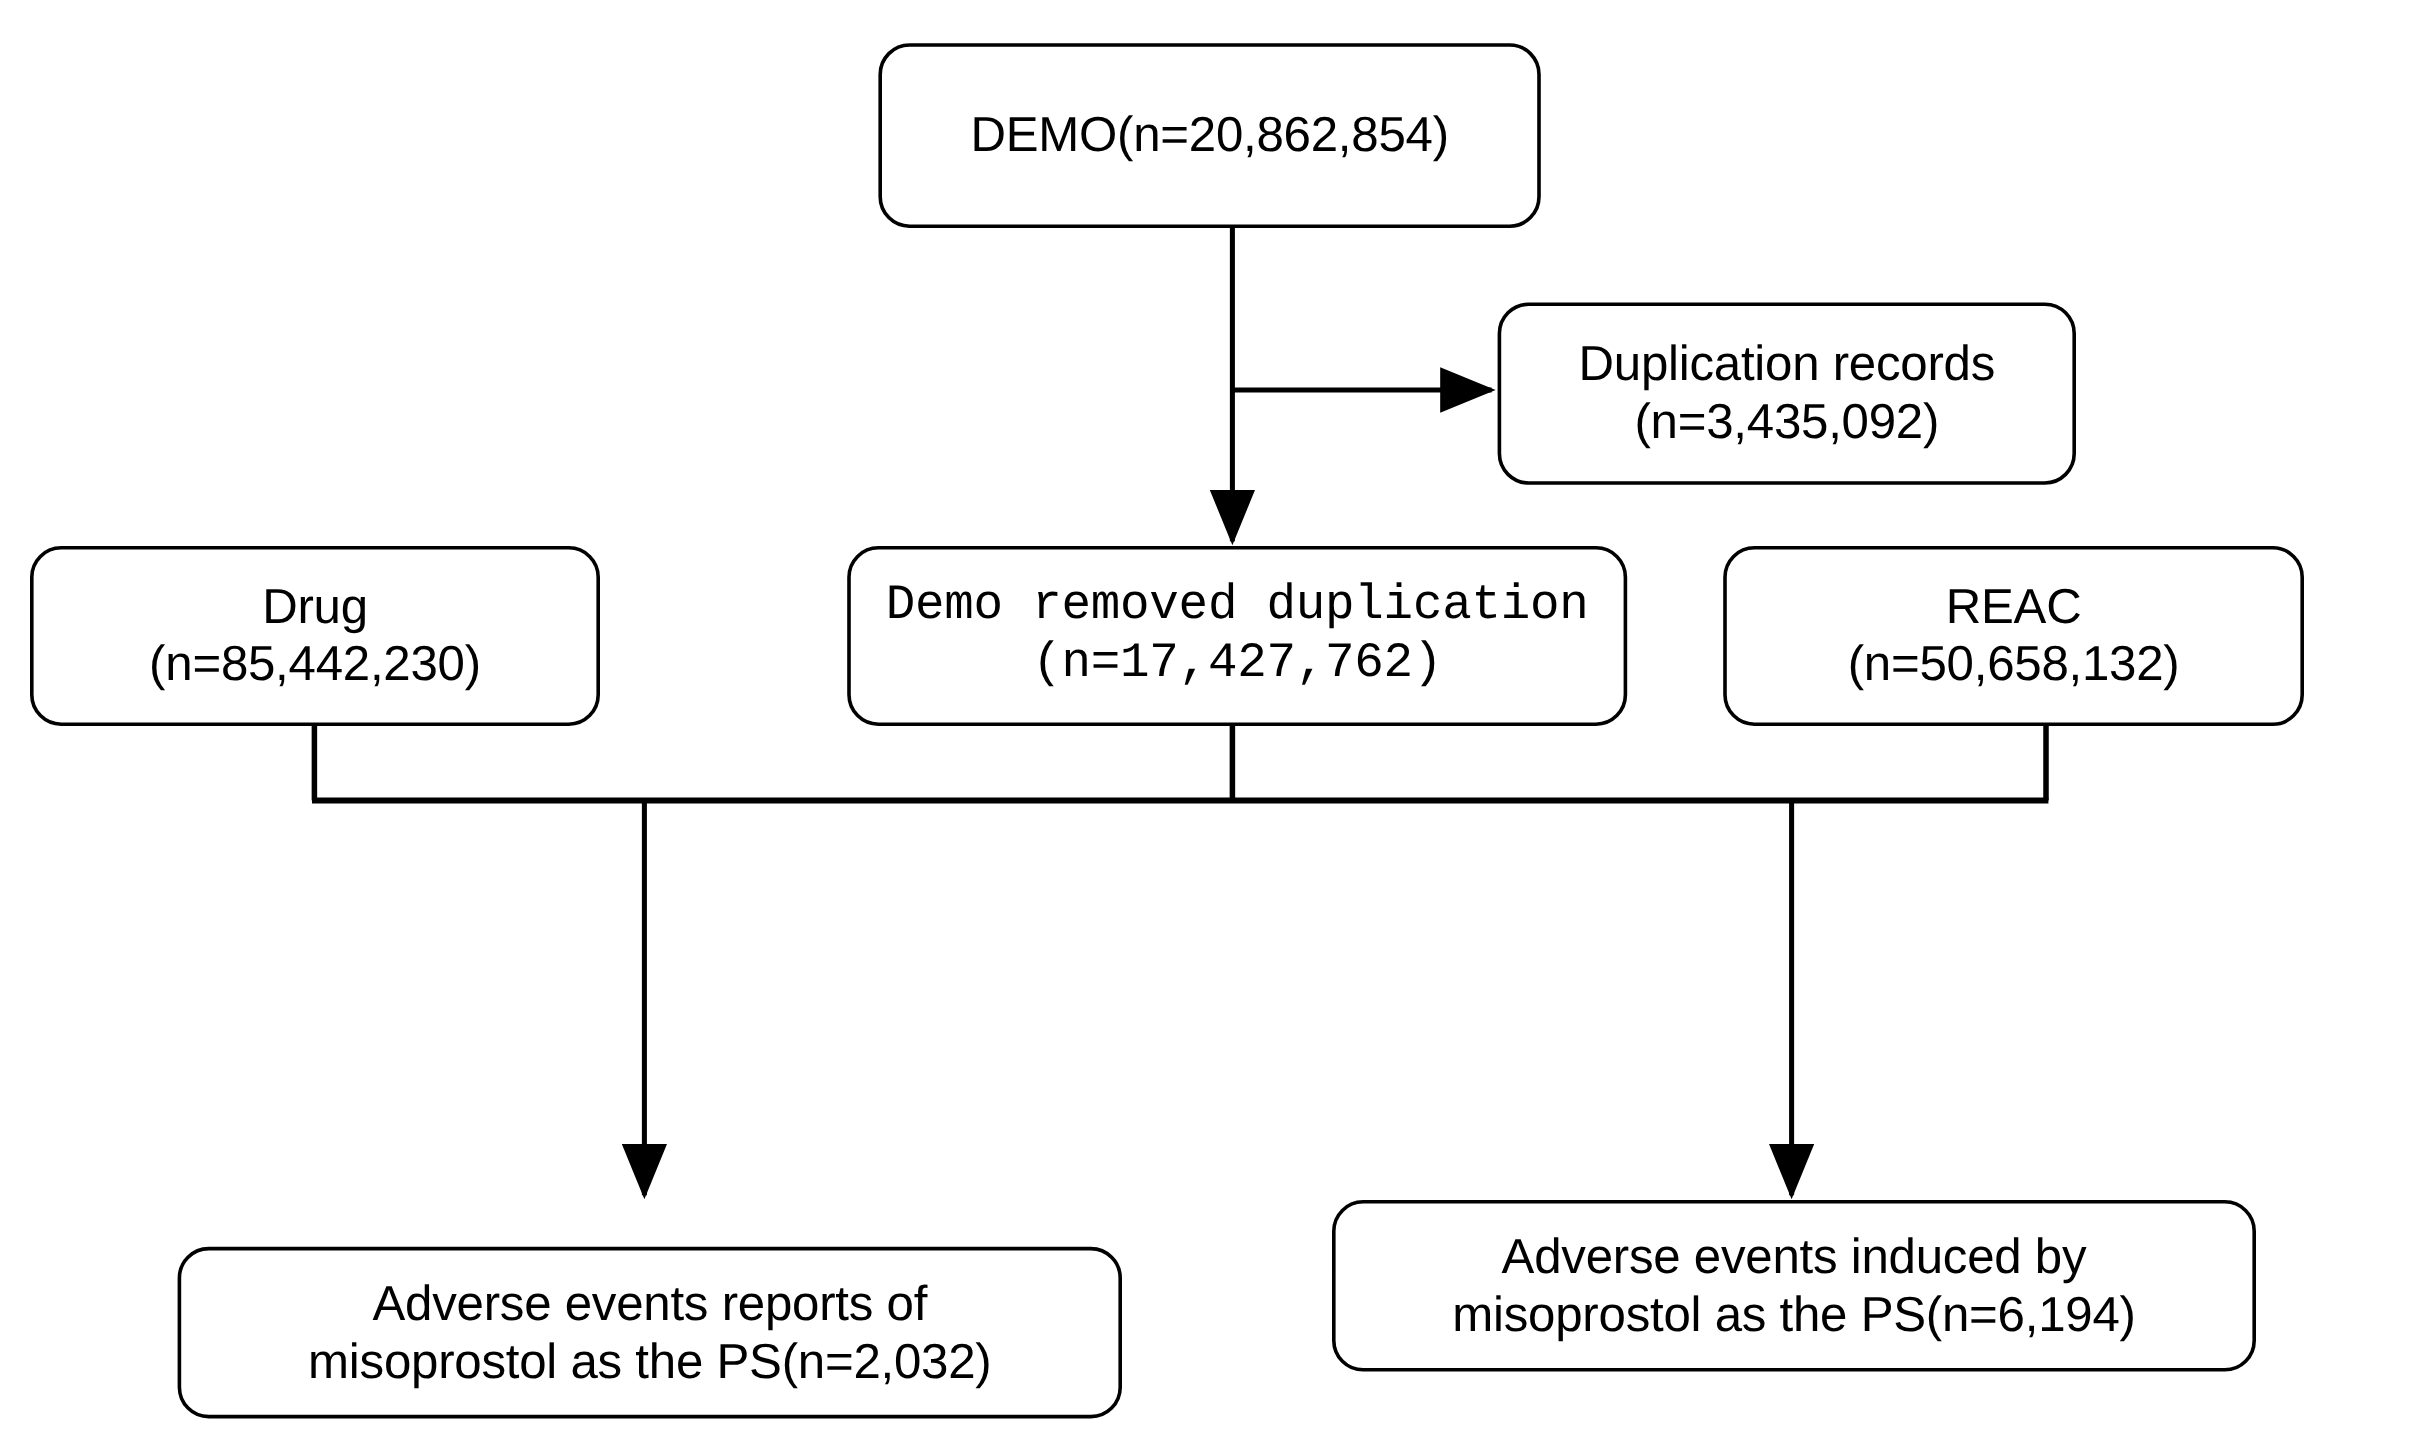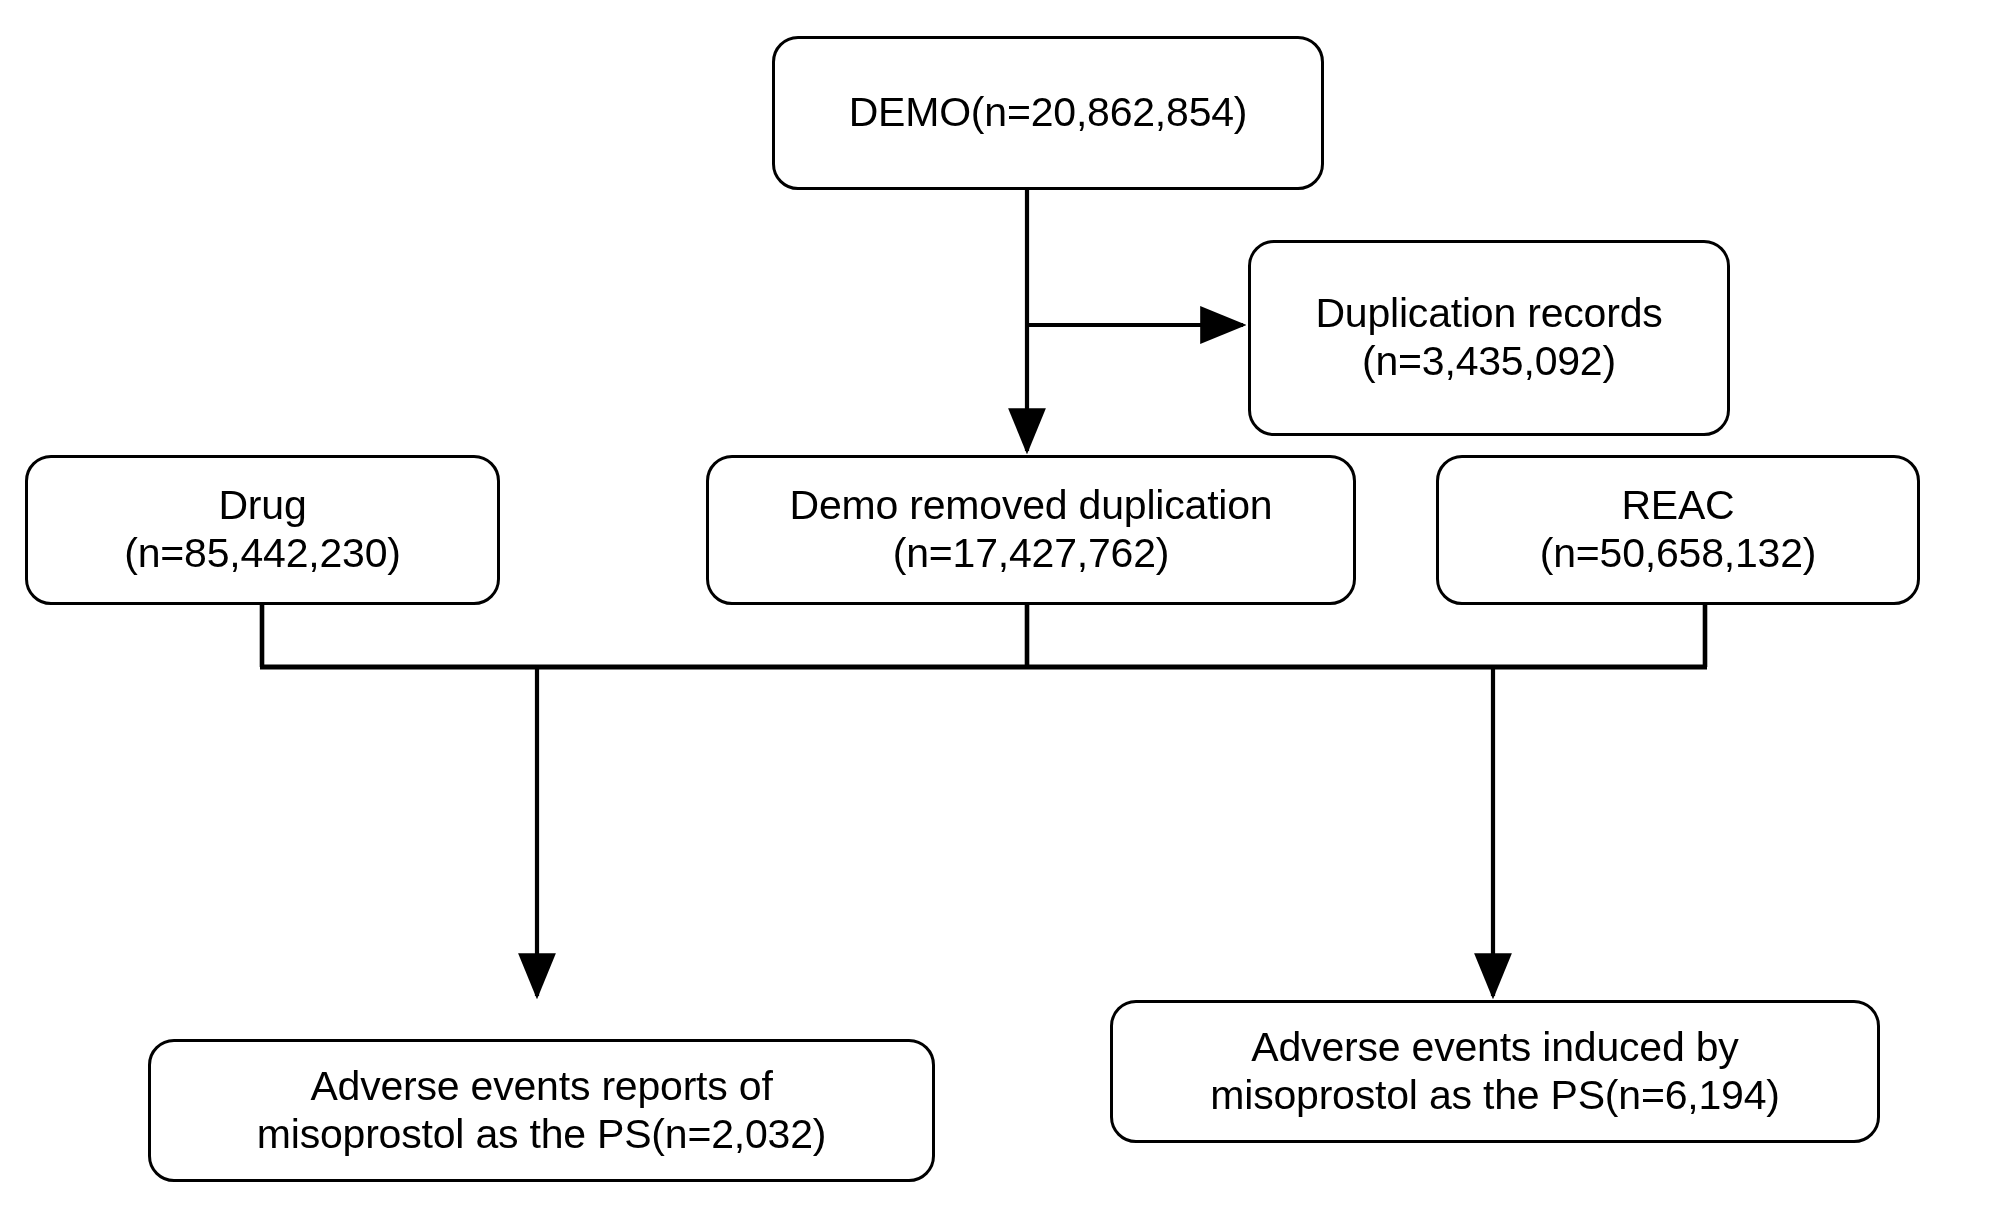--- a/index.html
+++ b/index.html
@@ -38,23 +38,23 @@
     text-align: center;
     color: #000000;
     font-family: "Liberation Sans", sans-serif;
     font-size: 41px;
     line-height: 1.16;
     letter-spacing: -0.2px;
     white-space: pre-line;
     z-index: 2;
   }
   
-  #node-demo          { left: 772px;  top: 36px;   width: 552px; height: 154px; }
-  #node-duplication   { left: 1248px; top: 240px;  width: 482px; height: 196px; }
-  #node-demo-dedup    { left: 706px;  top: 455px;  width: 650px; height: 150px; }
+  #node-demo          { left: 732px;  top: 36px;   width: 552px; height: 154px; }
+  #node-duplication   { left: 1248px; top: 252px;  width: 482px; height: 152px; }
+  #node-demo-dedup    { left: 706px;  top: 455px;  width: 650px; height: 150px; font-family: Liberation Mono, monospace; }
   #node-drug          { left: 25px;   top: 455px;  width: 475px; height: 150px; }
   #node-reac          { left: 1436px; top: 455px;  width: 484px; height: 150px; }
   #node-ae-reports    { left: 148px;  top: 1039px; width: 787px; height: 143px; }
   #node-ae-induced    { left: 1110px; top: 1000px; width: 770px; height: 143px; }
 </style>
 </head>
 <body>
 
 <div id="canvas">
 

